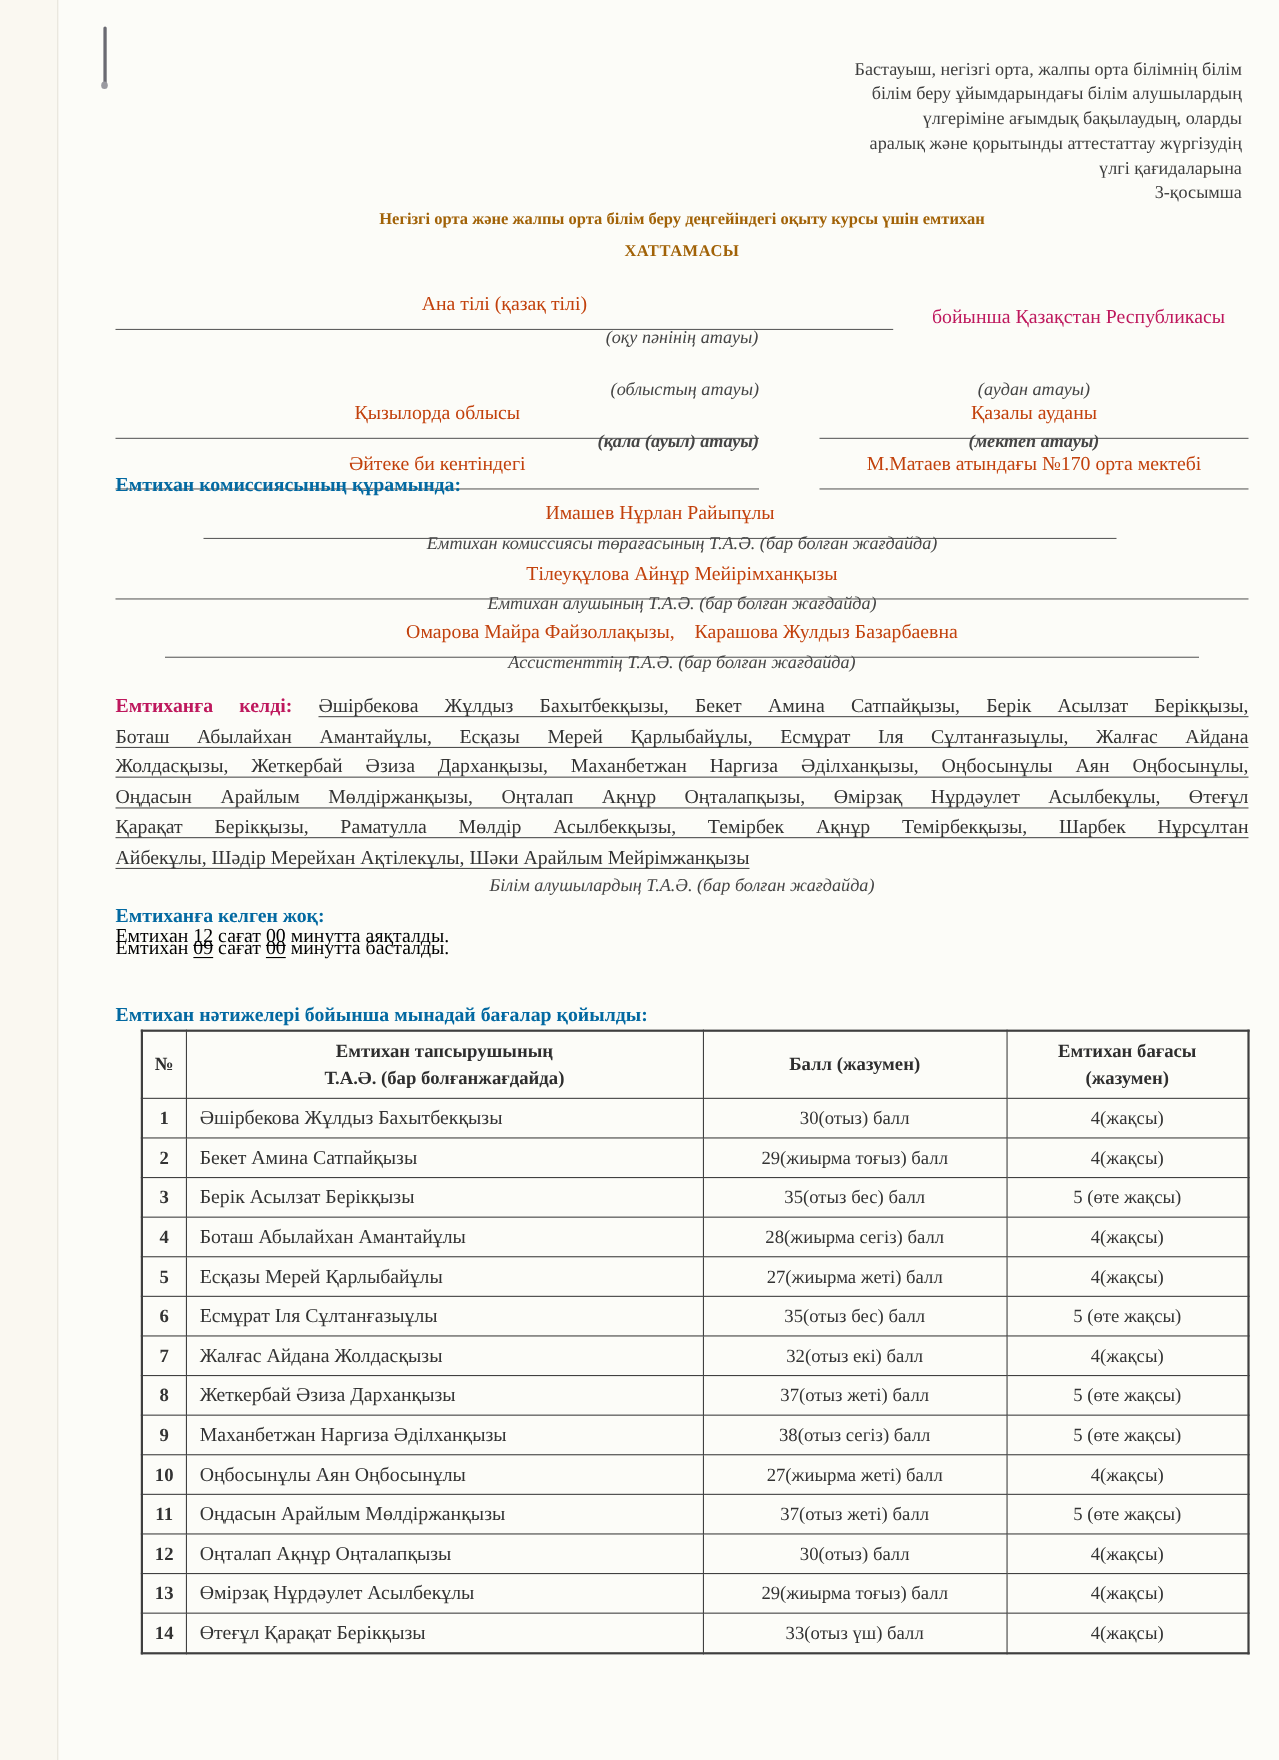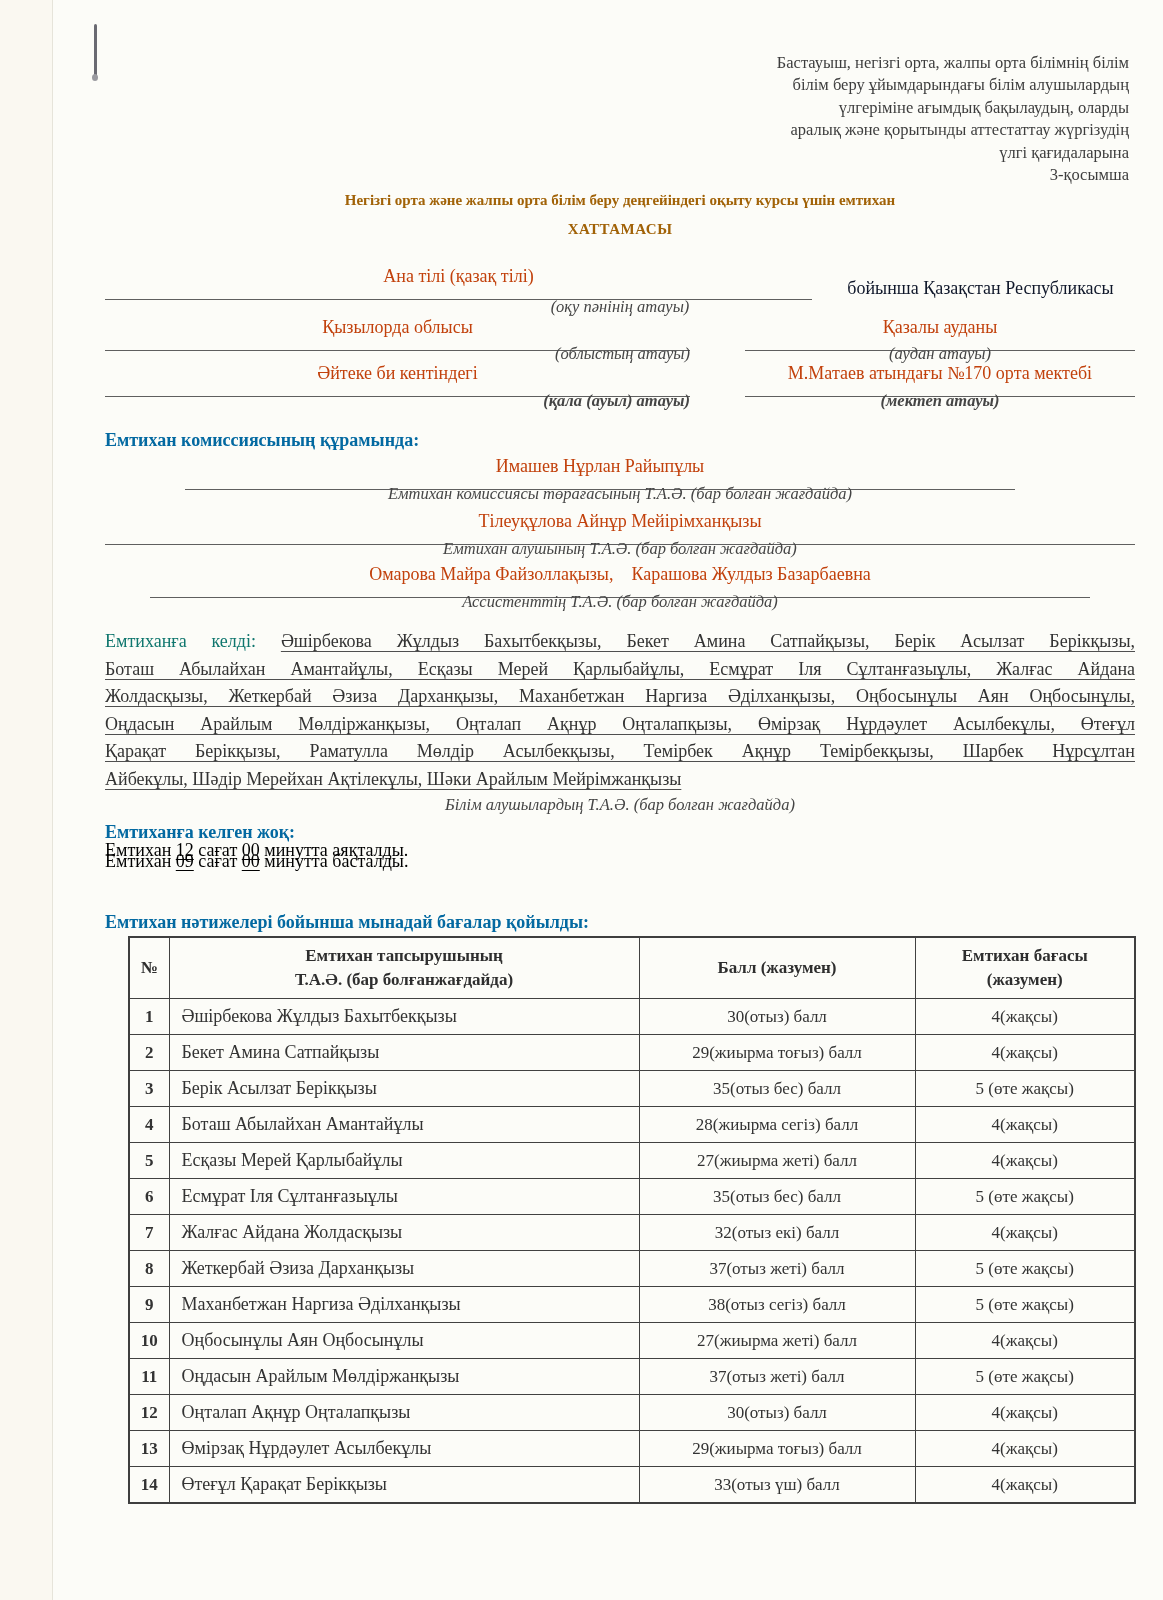--- a/index.html
+++ b/index.html
@@ -25,24 +25,24 @@
   #title2{top:221px;letter-spacing:.5px;}
 
   .abs{position:absolute;}
   .fill{border-bottom:1.4px solid #5f5f5f;text-align:center;
     font-size:18px;padding-bottom:12px;color:#c2410c;}
   .caption{font-style:italic;font-size:16.5px;color:#454545;text-align:center;}
 
   #subject-row{top:266px;left:105px;width:1030px;display:flex;align-items:flex-end;}
   #subject-row .subject-line{width:707px;}
   #subject-row .subject-suffix{flex:1;margin-left:14px;font-size:18px;text-align:center;
-    padding-bottom:1px;color:#0f172a;}
+    padding-bottom:1px;color:#be185d;}
   #subject-caption{top:297px;left:105px;width:1030px;}
 
-  .two-col{left:105px;width:1030px;display:flex;align-items:flex-end;}
+  .two-col{left:105px;width:1030px;display:flex;align-items:flex-end;margin-top:48px;}
   .two-col .left{width:585px;}
   .two-col .right{flex:1;margin-left:55px;}
   .cap-two{left:105px;width:1030px;display:flex;}
   .cap-two .left{width:585px;text-align:right;}
   .cap-two .right{flex:1;margin-left:55px;}
   #region-row{top:317px;}
   #region-captions{top:344px;}
   #school-row{top:363px;}
   #school-captions{top:391px;font-weight:bold;}
 
@@ -51,21 +51,21 @@
   #chair-line{top:456px;left:185px;width:830px;}
   #chair-caption{top:484px;left:105px;width:1030px;}
   #examiner-line{top:511px;left:105px;width:1030px;}
   #examiner-caption{top:539px;left:105px;width:1030px;}
   #assistant-line{top:564px;left:150px;width:940px;}
   #assistant-caption{top:592px;left:105px;width:1030px;}
 
   #attendance{top:628px;left:105px;width:1030px;font-size:18px;line-height:27.6px;}
   .par-line{color:#333;}
   .par-line.j{text-align:justify;text-align-last:justify;}
-  .par-line .lbl{font-weight:normal;color:#0f766e;text-decoration:none;}
+  .par-line .lbl{font-weight:bold;color:#be185d;text-decoration:none;}
   .uline{text-decoration:underline;text-decoration-thickness:1px;
     text-underline-offset:4px;text-decoration-color:#4f4f4f;}
 
   #attendance-caption{top:795px;left:105px;width:1030px;}
   #absent-label{top:822px;left:105px;}
   .time-line{left:105px;font-size:18px;color:#000000;}
   #time-start{top:851px;}
   #time-end{top:840px;}
   .time-line .u{ text-decoration:underline;text-underline-offset:3px;
     text-decoration-thickness:1px;}

